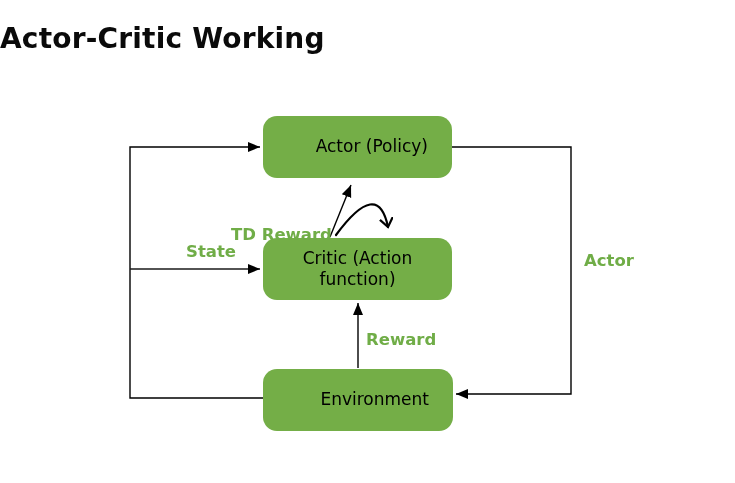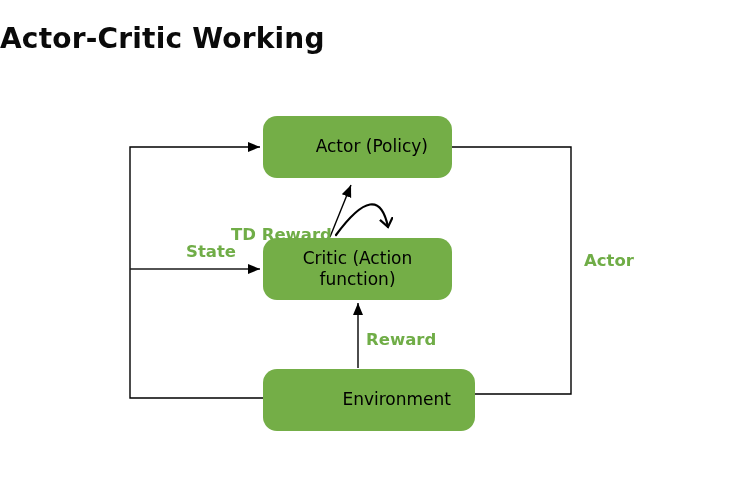--- a/index.html
+++ b/index.html
@@ -37,21 +37,21 @@
     border-radius:14px;
     display:flex;align-items:center;justify-content:flex-end;
     text-align:center;
     color:var(--node-text);
     font-size:17px;
     line-height:1.25;
     padding:0 24px;
   }
   .node-actor{left:263px;top:116px;}
   .node-critic{left:263px;top:238px;}
-  .node-environment{left:263px;top:369px;width:212px;}
+  .node-environment{left:263px;top:369px;width:190px;}
   .edge-label{
     position:absolute;
     color:var(--edge-label-text);
     font-weight:bold;
     font-size:16.5px;
     white-space:nowrap;
   }
   .label-td-reward{left:231px;top:189px;margin-top:36px;}
   .label-state{left:162px;top:242px;margin-left:24px;}
   .label-reward{left:366px;top:330px;}

